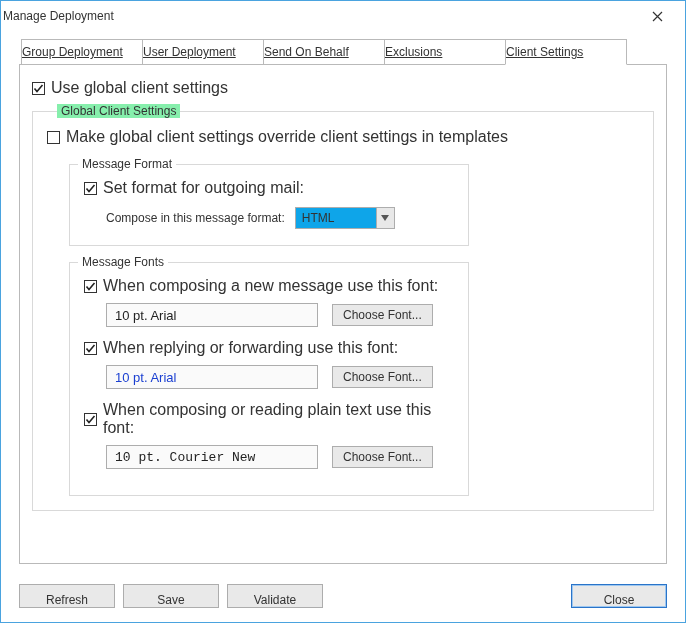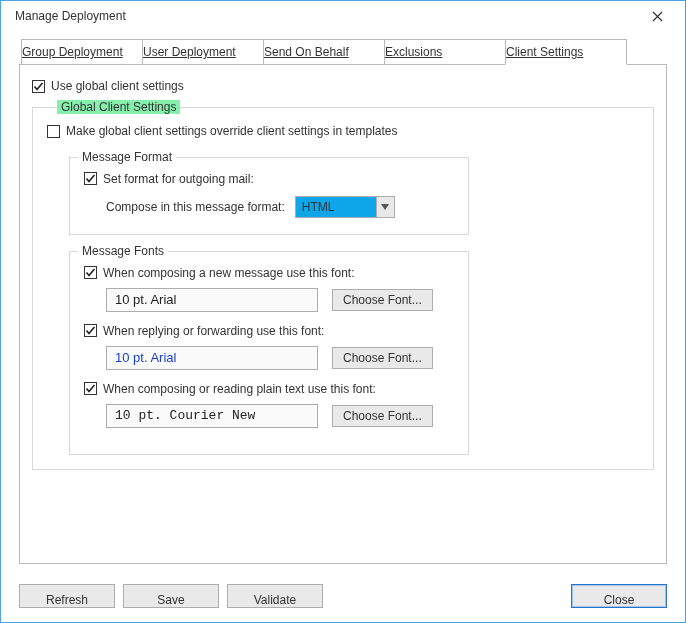--- a/index.html
+++ b/index.html
@@ -15,21 +15,21 @@
     height: 623px;
     border: 1px solid #4aa3df;
     background: #fff;
     display: flex;
     flex-direction: column;
   }
   .titlebar {
     height: 30px;
     display: flex;
     align-items: center;
-    padding: 0 8px 0 14px;
+    padding: 0 8px 0 2px;
     justify-content: space-between;
   }
   .titlebar .title {
     font-size: 12px;
     color: #333;
   }
   .close-x {
     width: 40px;
     height: 28px;
     display: flex;
@@ -84,21 +84,21 @@
     width: 13px;
     height: 13px;
     border: 1px solid #333;
     display: inline-flex;
     align-items: center;
     justify-content: center;
     background: #fff;
     flex-shrink: 0;
   }
   .chk .box svg { width: 11px; height: 11px; display:block; }
-  .chk .lbl { font-size: 12px; }
+  .chk .lbl { font-size: 16px; }
   
   .groupbox {
     border: 1px solid #d9d9d9;
     margin-top: 12px;
     padding: 14px 14px 14px 14px;
     position: relative;
   }
   .groupbox .legend {
     position: absolute;
     top: -8px;

